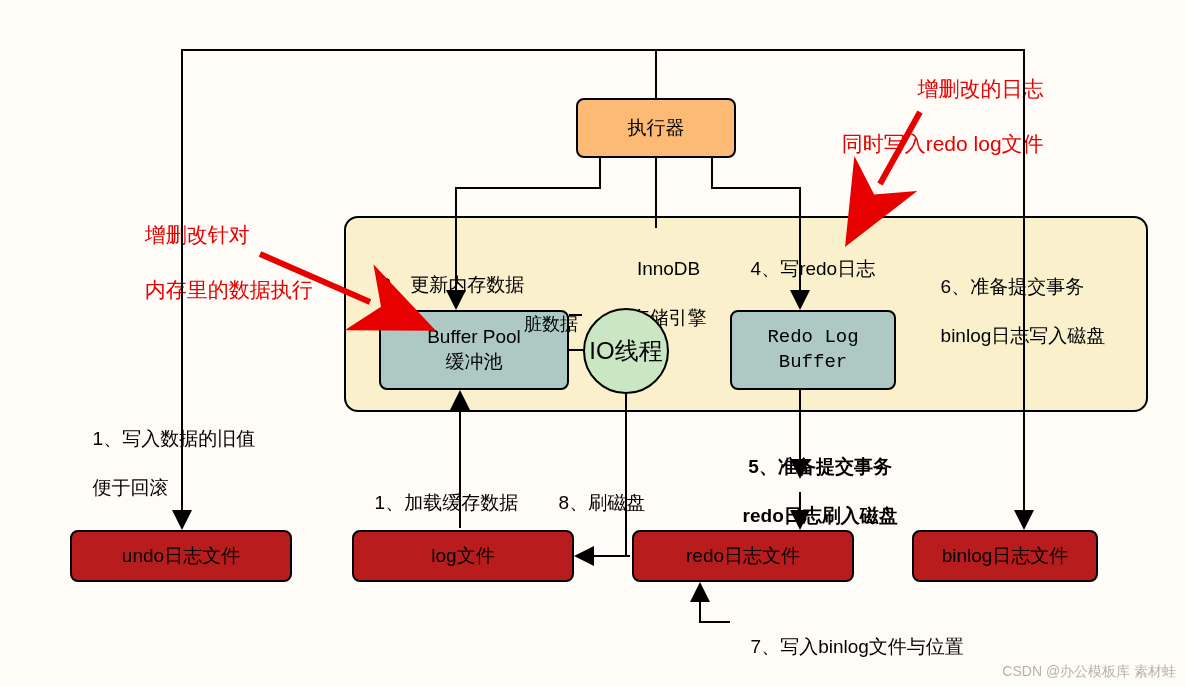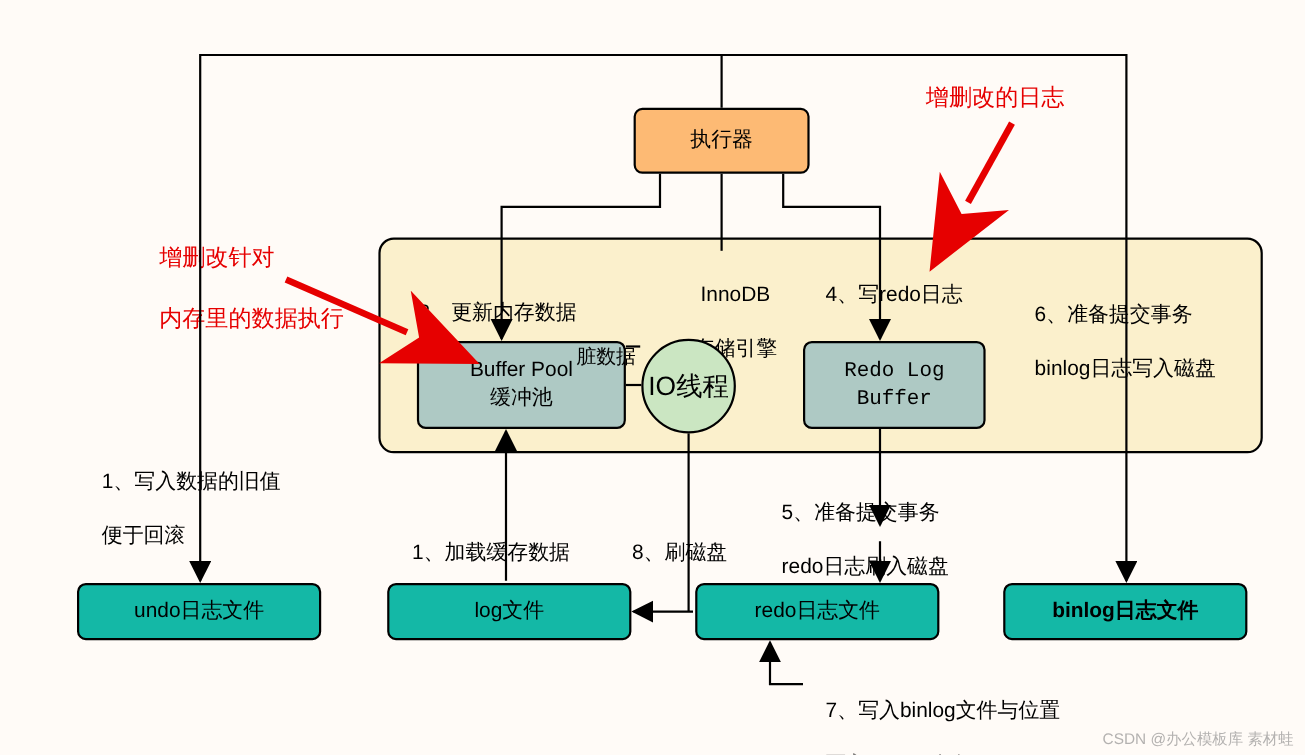--- a/index.html
+++ b/index.html
@@ -29,21 +29,21 @@
     .io-circle {
       position: absolute;
       border: 2px solid #000;
       border-radius: 50%;
       background: #cbe6c2;
       display: flex;
       align-items: center;
       justify-content: center;
       font-size: 24px;
     }
-    .file { background: #14b8a6; }
+    .file { background: #b91c1c; }
     .label {
       position: absolute;
       font-size: 19px;
       line-height: 1.3;
       text-align: center;
       white-space: pre;
     }
     .red-label { color: #e60000; font-size: 21px; }
     .watermark {
       position: absolute;
@@ -96,59 +96,60 @@
 
 <div class="box file" style="left:70px; top:530px; width:222px; height:52px;">
   <span>undo日志文件</span>
 </div>
 <div class="box file" style="left:352px; top:530px; width:222px; height:52px;">
   <span>log文件</span>
 </div>
 <div class="box file" style="left:632px; top:530px; width:222px; height:52px;">
   <span>redo日志文件</span>
 </div>
-<div class="box file" style="left:912px; top:530px; width:222px; height:52px;font-weight:bold;">
+<div class="box file" style="left:912px; top:530px; width:186px; height:52px;">
   <span>binlog日志文件</span>
 </div>
 
 <div class="label" style="left:370px; top:248px;">
   <span>3、更新内存数据</span>
 </div>
 <div class="label" style="left:740px; top:232px;">
   <span>4、写redo日志</span>
 </div>
 <div class="label" style="left:930px; top:250px; text-align:left;">
   <span>6、准备提交事务</span><br>
   <span>binlog日志写入磁盘</span>
 </div>
 <div class="label" style="left:82px; top:402px; text-align:left;">
   <span>1、写入数据的旧值</span><br>
   <span>便于回滚</span>
 </div>
 <div class="label" style="left:364px; top:466px;">
   <span>1、加载缓存数据</span>
 </div>
-<div class="label" style="left:564px; top:466px;">
+<div class="label" style="left:548px; top:466px;">
   <span>8、刷磁盘</span>
 </div>
-<div class="label" style="left:700px; top:430px; text-align:left;">
+<div class="label" style="left:732px; top:430px; text-align:center;font-weight:bold;">
   <span>5、准备提交事务</span><br>
   <span>redo日志刷入磁盘</span>
 </div>
 <div class="label" style="left:740px; top:610px; text-align:left;">
   <span>7、写入binlog文件与位置</span><br>
   <span>写入commit标记</span>
 </div>
 
 <div class="label red-label" style="left:133px; top:194px; text-align:left;">
   <span>增删改针对</span><br>
   <span>内存里的数据执行</span>
 </div>
 <div class="label red-label" style="left:830px; top:48px; text-align:right;">
   <span>增删改的日志</span><br>
+  <span>同时写入redo log文件</span>
 </div>
 
 <svg class="connector">
   <defs>
     <marker id="arr" markerWidth="12" markerHeight="12" refX="9" refY="5" orient="auto">
       <path d="M0,0 L10,5 L0,10 z" fill="#000"></path>
     </marker>
     <marker id="arrRed" markerWidth="16" markerHeight="16" refX="2" refY="6" orient="auto">
       <path d="M0,0 L14,6 L0,12 L4,6 z" fill="#e60000"></path>
     </marker>

